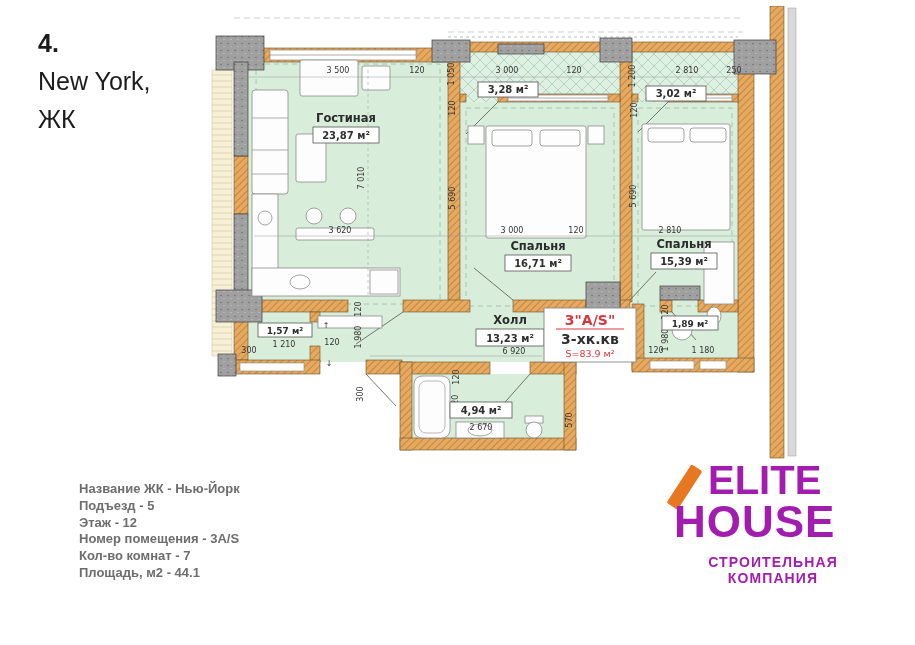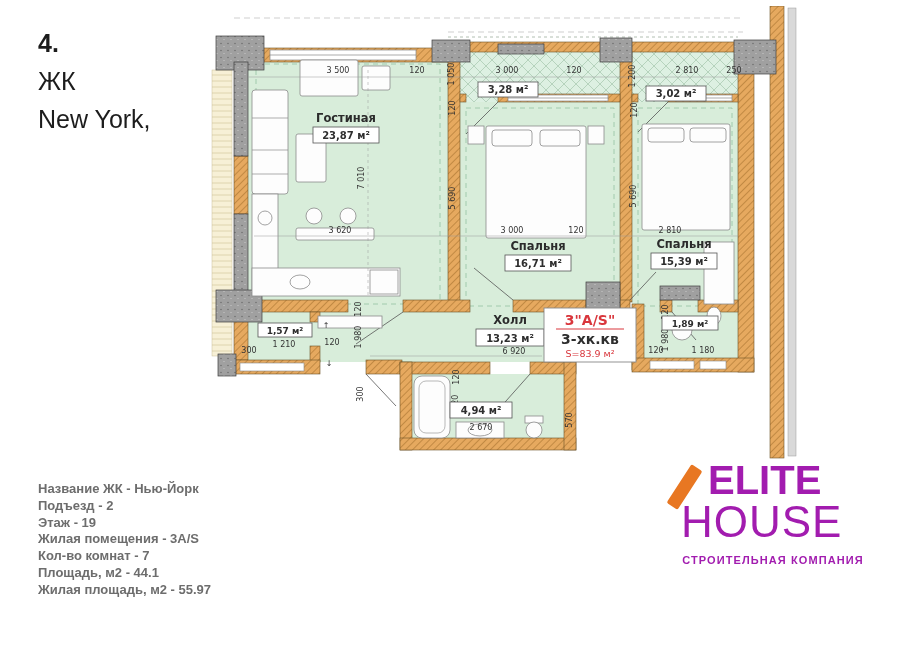--- a/index.html
+++ b/index.html
@@ -1,45 +1,45 @@
 <!DOCTYPE html>
 <html><head>
 <meta charset="utf-8">
 <style>
   html,body{margin:0;padding:0;}
   body{width:915px;height:645px;background:#fff;position:relative;overflow:hidden;
        font-family:"Liberation Sans", sans-serif;}
   .title{position:absolute;left:38px;top:24px;color:#1c1c1c;font-size:25px;line-height:38px;}
   .title .num{font-weight:bold;}
   .info{position:absolute;left:38px;top:481px;color:#6d6d6d;font-size:13px;font-weight:bold;line-height:16.8px;}
-  .info div{white-space:pre;}
+  .info div{white-space:pre;margin-left:41px;}
   .logo{position:absolute;left:652px;top:458px;width:212px;height:118px;color:#a21caf;}
   .logo .slash{position:absolute;left:26px;top:6px;width:13px;height:46px;background:#e87722;transform:rotate(33deg);border-radius:2px;}
   .logo .l1{position:absolute;left:56px;top:2px;font-size:40px;font-weight:800;letter-spacing:0px;line-height:40px;}
-  .logo .l2{position:absolute;left:22px;top:42px;font-size:44px;font-weight:400;letter-spacing:1px;line-height:44px;margin-left:7px;}
-  .logo .sub{position:absolute;left:30px;top:96px;width:182px;text-align:center;font-size:11px;font-weight:bold;letter-spacing:1.1px;}
+  .logo .l2{position:absolute;left:22px;top:42px;font-size:44px;font-weight:700;letter-spacing:1px;line-height:44px;}
+  .logo .sub{position:absolute;left:30px;top:96px;width:182px;text-align:center;font-size:14px;font-weight:bold;letter-spacing:1.1px;}
   svg text{font-family:"DejaVu Sans", sans-serif;fill:#2e2e2e;}
   .dim{font-size:8px;fill:#333;text-anchor:middle;}
   .rname{font-size:11.5px;font-weight:bold;fill:#2b2b2b;text-anchor:middle;}
   .atext{font-size:10px;font-weight:bold;text-anchor:middle;}
   .stext{font-size:9px;font-weight:bold;text-anchor:middle;}
   .abox{fill:#ffffff;stroke:#555;stroke-width:0.8;}
   .wall{stroke:#6b5326;stroke-width:0.6;}
   .col{stroke:#3c3c3c;stroke-width:0.7;}
   .furn{fill:#fdfdfd;stroke:#8a8a8a;stroke-width:0.8;}
   .door{stroke:#555;stroke-width:0.8;fill:none;}
   .red{fill:#d9363c;}
 </style>
 </head>
 <body>
 
 <div class="title">
   <div class="num">4.</div>
+  <div>New York,</div>
   <div>ЖК</div>
-  <div>New York,</div>
 </div>
 
 <svg style="position:absolute;left:198px;top:6px;" width="612" height="462" viewBox="0 0 612 462">
   <defs>
     <pattern id="brick" patternUnits="userSpaceOnUse" width="5" height="5" patternTransform="rotate(45)">
       <rect width="5" height="5" fill="#e6a95f"></rect>
       <line x1="0" y1="0" x2="0" y2="5" stroke="#9c6a26" stroke-width="1"></line>
     </pattern>
     <pattern id="conc" patternUnits="userSpaceOnUse" width="7" height="7">
       <rect width="7" height="7" fill="#a0a0a0"></rect>
@@ -266,26 +266,25 @@
     <rect x="346" y="302" width="92" height="54" fill="#fff" stroke="#888" stroke-width="0.9"></rect>
     <text class="red" x="392" y="319" text-anchor="middle" font-size="14" font-weight="bold">3"A/S"</text>
     <line x1="358" y1="323" x2="426" y2="323" stroke="#d9363c" stroke-width="1"></line>
     <text x="392" y="338" text-anchor="middle" font-size="14" font-weight="bold" fill="#1c1c1c">3-хк.кв</text>
     <text class="red" x="392" y="351" text-anchor="middle" font-size="9.5">S=83.9 м²</text>
   </g>
 </svg>
 
 <div class="info">
   <div>Название ЖК - Нью-Йорк</div>
-  <div>Подъезд - 2</div>
-  <div>Этаж - 19</div>
-  <div>Жилая помещения - 3A/S</div>
+  <div>Подъезд - 5</div>
+  <div>Этаж - 12</div>
+  <div>Номер помещения - 3A/S</div>
   <div>Кол-во комнат - 7</div>
   <div>Площадь, м2 - 44.1</div>
-  <div>Жилая площадь, м2 - 55.97</div>
 </div>
 
 <div class="logo">
   <div class="slash"></div>
   <div class="l1">ELITE</div>
   <div class="l2">HOUSE</div>
   <div class="sub">СТРОИТЕЛЬНАЯ КОМПАНИЯ</div>
 </div>
 
 </body></html>

